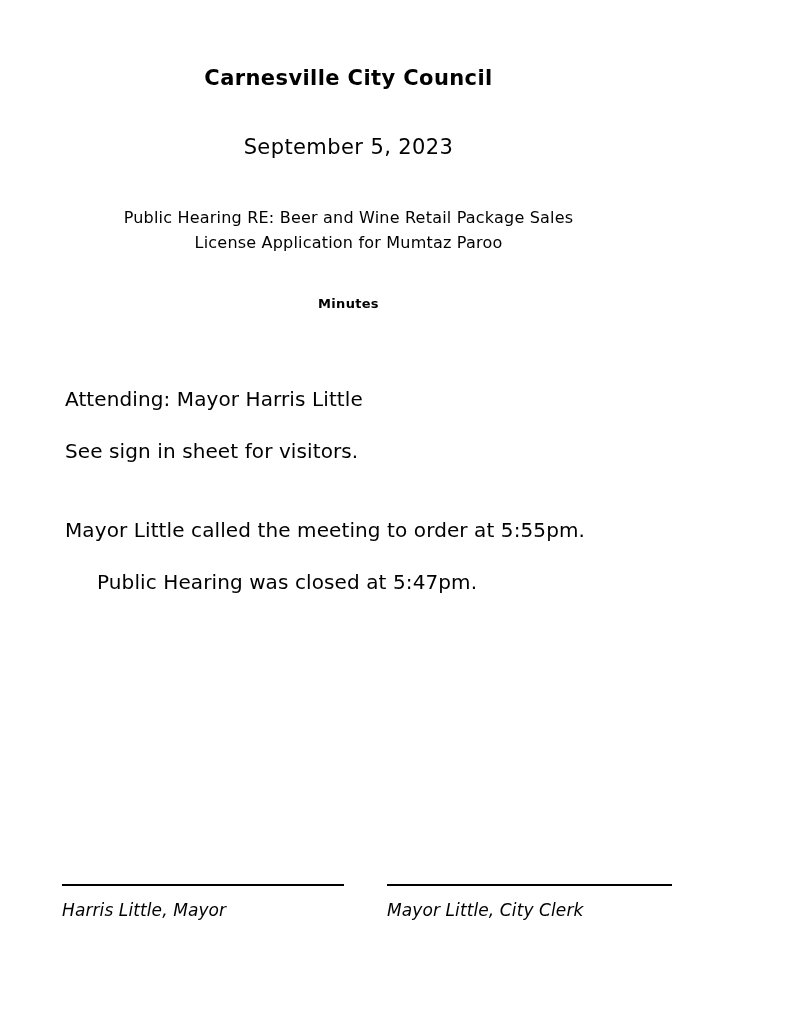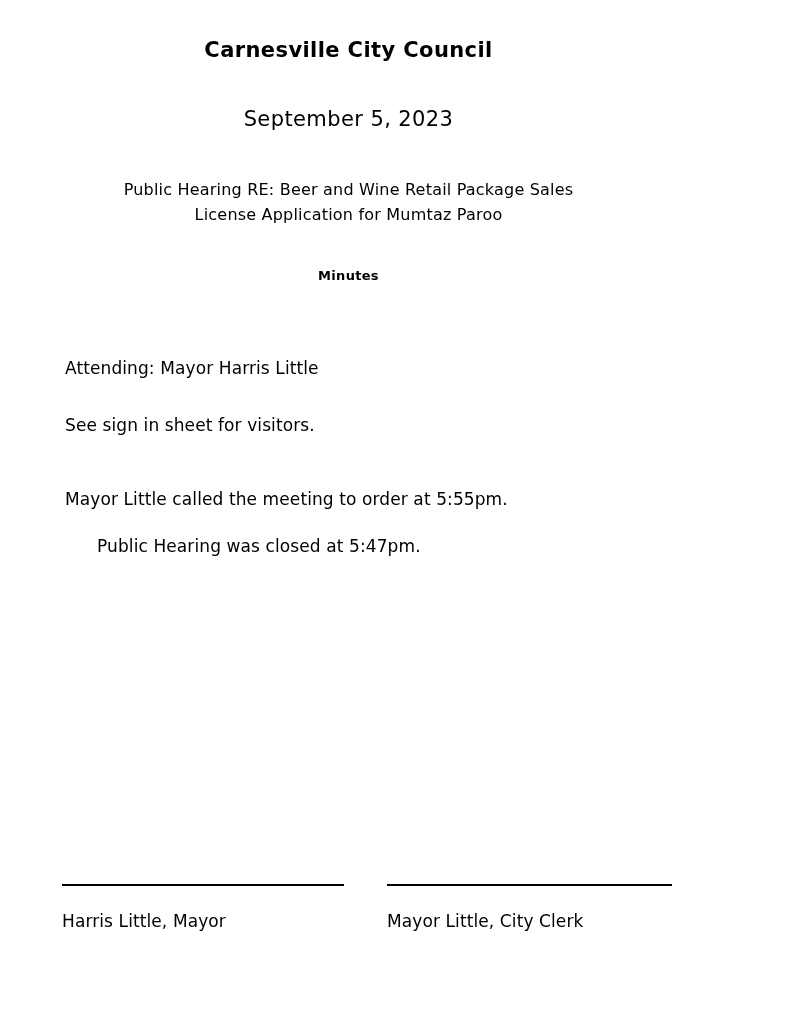--- a/index.html
+++ b/index.html
@@ -18,21 +18,21 @@
     background: #ffffff;
     box-sizing: border-box;
     overflow: hidden;
   }
   .doc {
     position: absolute;
     left: 0;
     top: 0;
     width: 697px;
     height: 1024px;
-    padding: 24px 62px 0 62px;
+    padding: 52px 62px 0 62px;
     box-sizing: border-box;
   }
   .title-block {
     text-align: center;
   }
   .t1 {
     font-size: 21px;
     font-weight: bold;
     letter-spacing: 0.4px;
     margin: 13px 0 0 0;
@@ -58,27 +58,27 @@
     font-weight: bold;
     letter-spacing: 0.3px;
     margin: 40px 0 0 0;
     line-height: 1.25;
   }
   .body-block {
     margin-top: 72px;
     padding-left: 3px;
   }
   .p {
-    font-size: 17px;
+    font-size: 20px;
     line-height: 1.52;
     margin: 0;
     letter-spacing: 0.1px;
   }
   .gap-0 { margin-top: 0; }
-  .gap-1 { margin-top: 31px; }
+  .gap-1 { margin-top: 22px; }
   .gap-2 { margin-top: 48px; }
   .gap-3 { margin-top: 52px; }
   .gap-4 { margin-top: 22px; margin-left: 32px; }
   .sig-block {
     position: absolute;
     left: 62px;
     right: 62px;
     top: 884px;
   }
   .sig-row-lines {
@@ -86,21 +86,22 @@
   }
   .sig-line {
     border-top: 2px solid #000;
     height: 0;
   }
   .sig-line.left { width: 282px; }
   .sig-line.spacer { width: 43px; border-top: none; }
   .sig-line.right { width: 285px; }
   .sig-row-labels {
     display: flex;
-    margin-top: 25px;
+    margin-top: 14px;
+    font-style: italic;
   }
   .sig-label {
     font-size: 17px;
     letter-spacing: 0.1px;
   }
   .sig-label.left { width: 325px; }
 </style>
 </head>
 <body>
 

